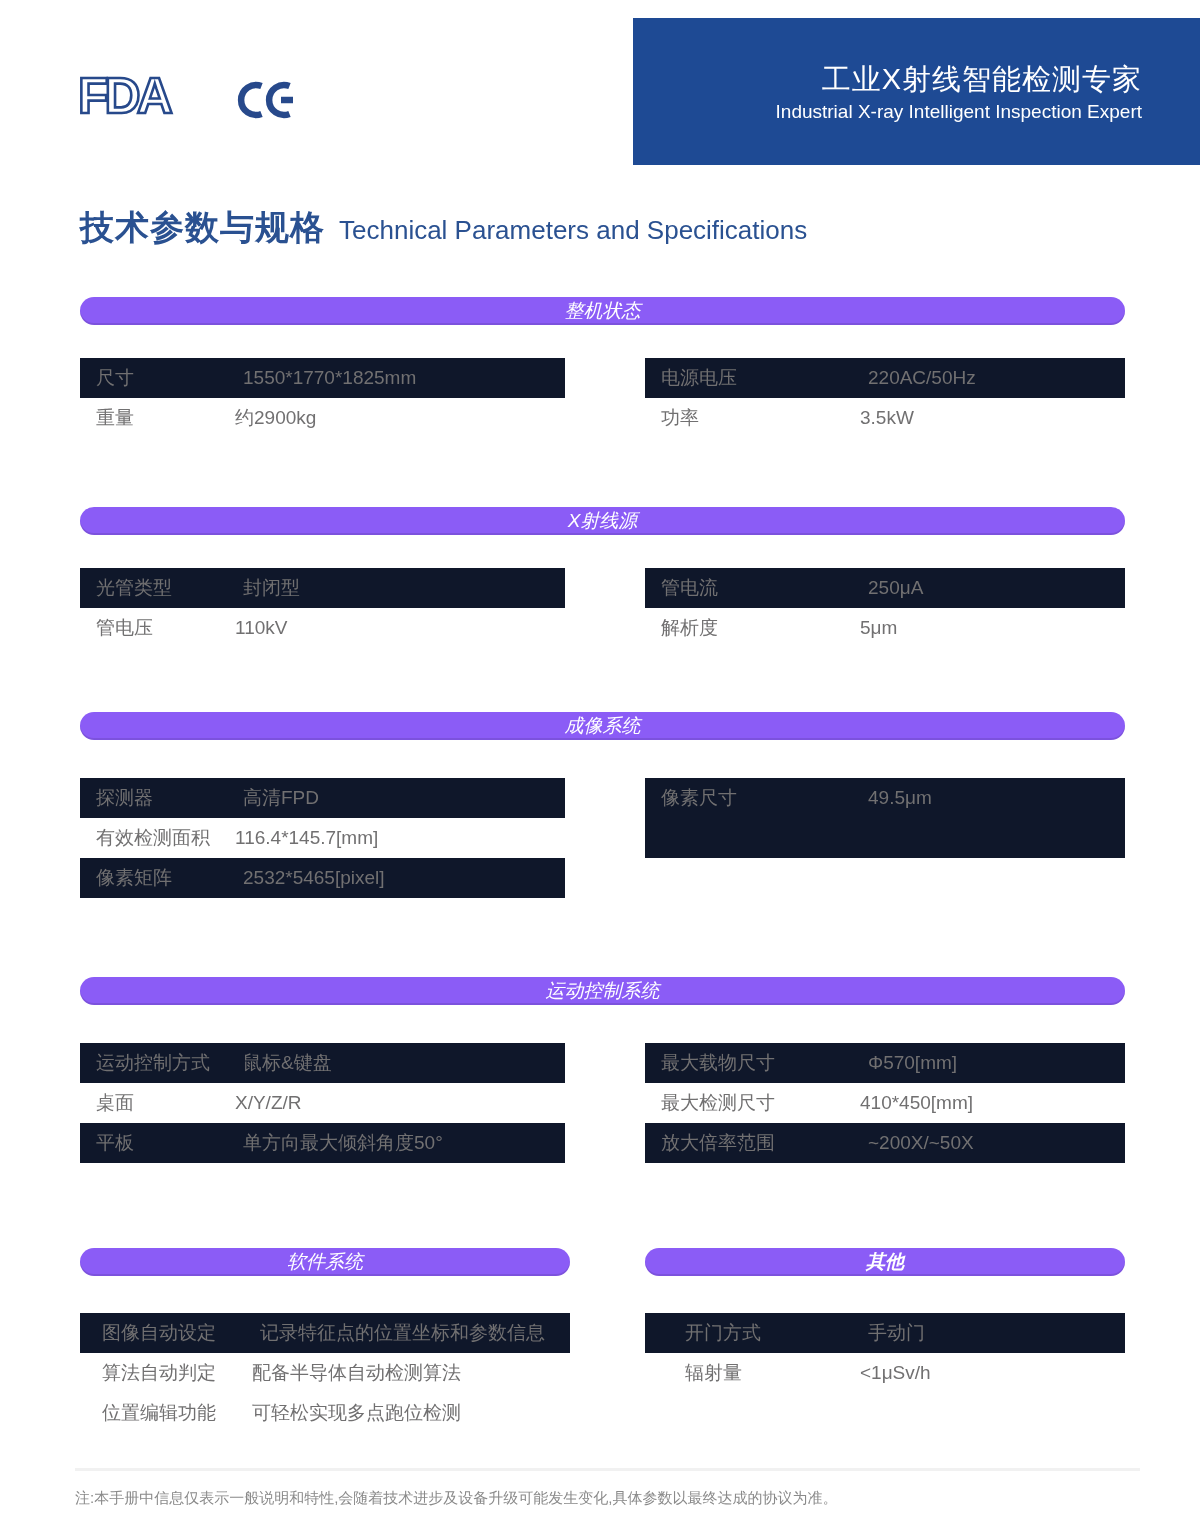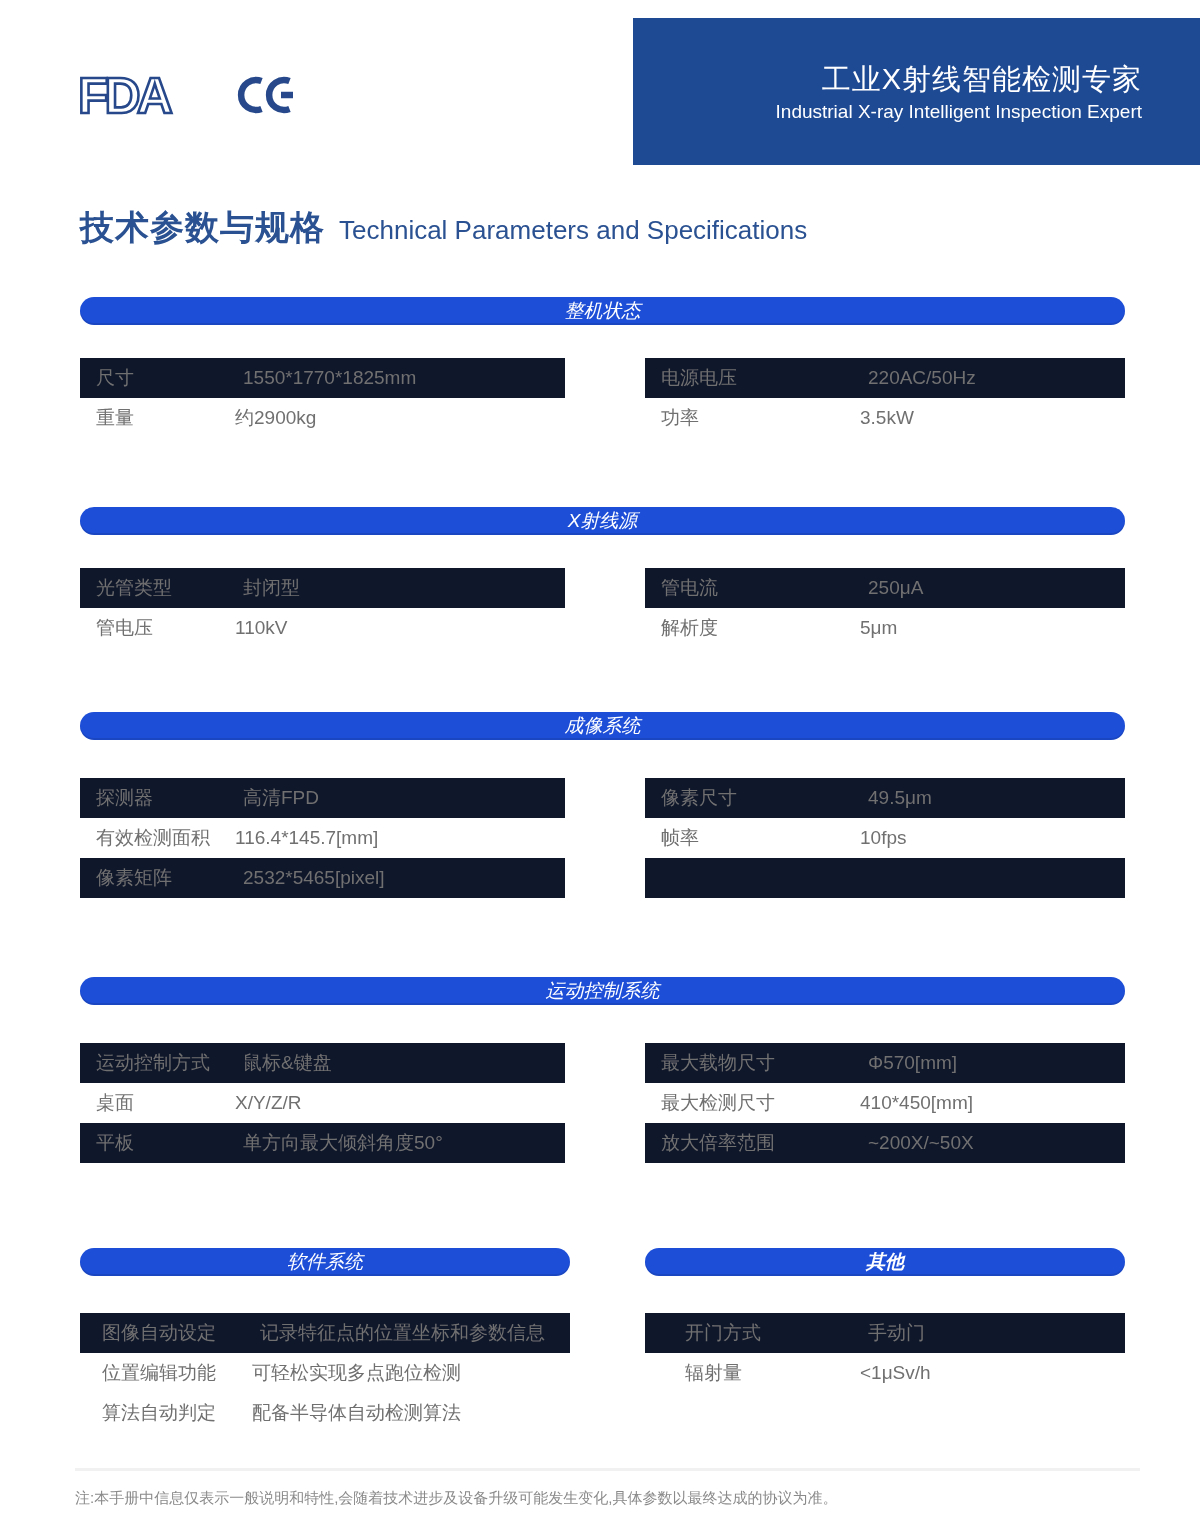--- a/index.html
+++ b/index.html
@@ -10,29 +10,29 @@
   
   .banner{
     position:absolute;left:633px;top:18px;width:567px;height:147px;
     background:#1e4a94;color:#ffffff;
     display:flex;flex-direction:column;justify-content:center;align-items:flex-end;
     padding-right:58px;box-sizing:border-box;
   }
   .banner-cn{font-size:29px;letter-spacing:1px;font-weight:400;}
   .banner-en{font-size:19px;margin-top:1px;font-weight:400;}
   
-  .logos{position:absolute;left:78px;top:68px;display:flex;align-items:center;gap:38px;}
+  .logos{position:absolute;left:78px;top:68px;display:flex;align-items:flex-end;gap:38px;}
   
   .title-wrap{position:absolute;left:80px;top:205px;display:flex;align-items:baseline;}
   .title-cn{font-size:34px;font-weight:bold;color:#2a5191;letter-spacing:1px;}
   .title-en{font-size:26px;color:#2a5191;margin-left:14px;}
   
   .section{position:absolute;left:80px;width:1045px;}
   .pill{
-    height:28px;border-radius:14px;background:#1d4ed8;color:#ffffff;
+    height:28px;border-radius:14px;background:#8b5cf6;color:#ffffff;
     font-style:italic;font-size:19px;display:flex;align-items:center;justify-content:center;
     box-shadow:inset 0 -2px 0 rgba(0,0,0,0.10);
   }
   .cols{position:absolute;left:0;right:0;}
   .col-left{position:absolute;left:0;top:0;width:485px;}
   .col-right{position:absolute;left:565px;top:0;width:480px;}
   .row{height:40px;display:flex;align-items:center;font-size:19px;color:#717071;}
   .row.gray{background:#0f172a;gap:8px;}
   .col-left .lbl{margin-left:16px;width:139px;flex-shrink:0;}
   .col-right .lbl{margin-left:16px;width:199px;flex-shrink:0;}
@@ -143,24 +143,20 @@
         <div class="row gray">
           <span class="lbl">像素矩阵</span>
           <span class="val">2532*5465[pixel]</span>
         </div>
       </div>
       <div class="col-right">
         <div class="row gray">
           <span class="lbl">像素尺寸</span>
           <span class="val">49.5μm</span>
         </div>
-        <div class="row">
-          <span class="lbl">帧率</span>
-          <span class="val">10fps</span>
-        </div>
         <div class="row gray">
           <span class="lbl"></span>
           <span class="val"></span>
         </div>
       </div>
     </div>
   </div>
 
   <div class="section" style="top:977px;">
     <div class="pill">运动控制系统</div>
@@ -199,27 +195,27 @@
   <div class="section" style="top:1248px;">
     <div class="pill pill-soft">软件系统</div>
     <div class="pill pill-other">其他</div>
     <div class="cols" style="top:65px;">
       <div class="col-left soft" style="width:490px;">
         <div class="row gray">
           <span class="lbl">图像自动设定</span>
           <span class="val">记录特征点的位置坐标和参数信息</span>
         </div>
         <div class="row">
+          <span class="lbl">算法自动判定</span>
+          <span class="val">配备半导体自动检测算法</span>
+        </div>
+        <div class="row">
           <span class="lbl">位置编辑功能</span>
           <span class="val">可轻松实现多点跑位检测</span>
         </div>
-        <div class="row">
-          <span class="lbl">算法自动判定</span>
-          <span class="val">配备半导体自动检测算法</span>
-        </div>
       </div>
       <div class="col-right other">
         <div class="row gray">
           <span class="lbl">开门方式</span>
           <span class="val">手动门</span>
         </div>
         <div class="row">
           <span class="lbl">辐射量</span>
           <span class="val">&lt;1μSv/h</span>
         </div>

